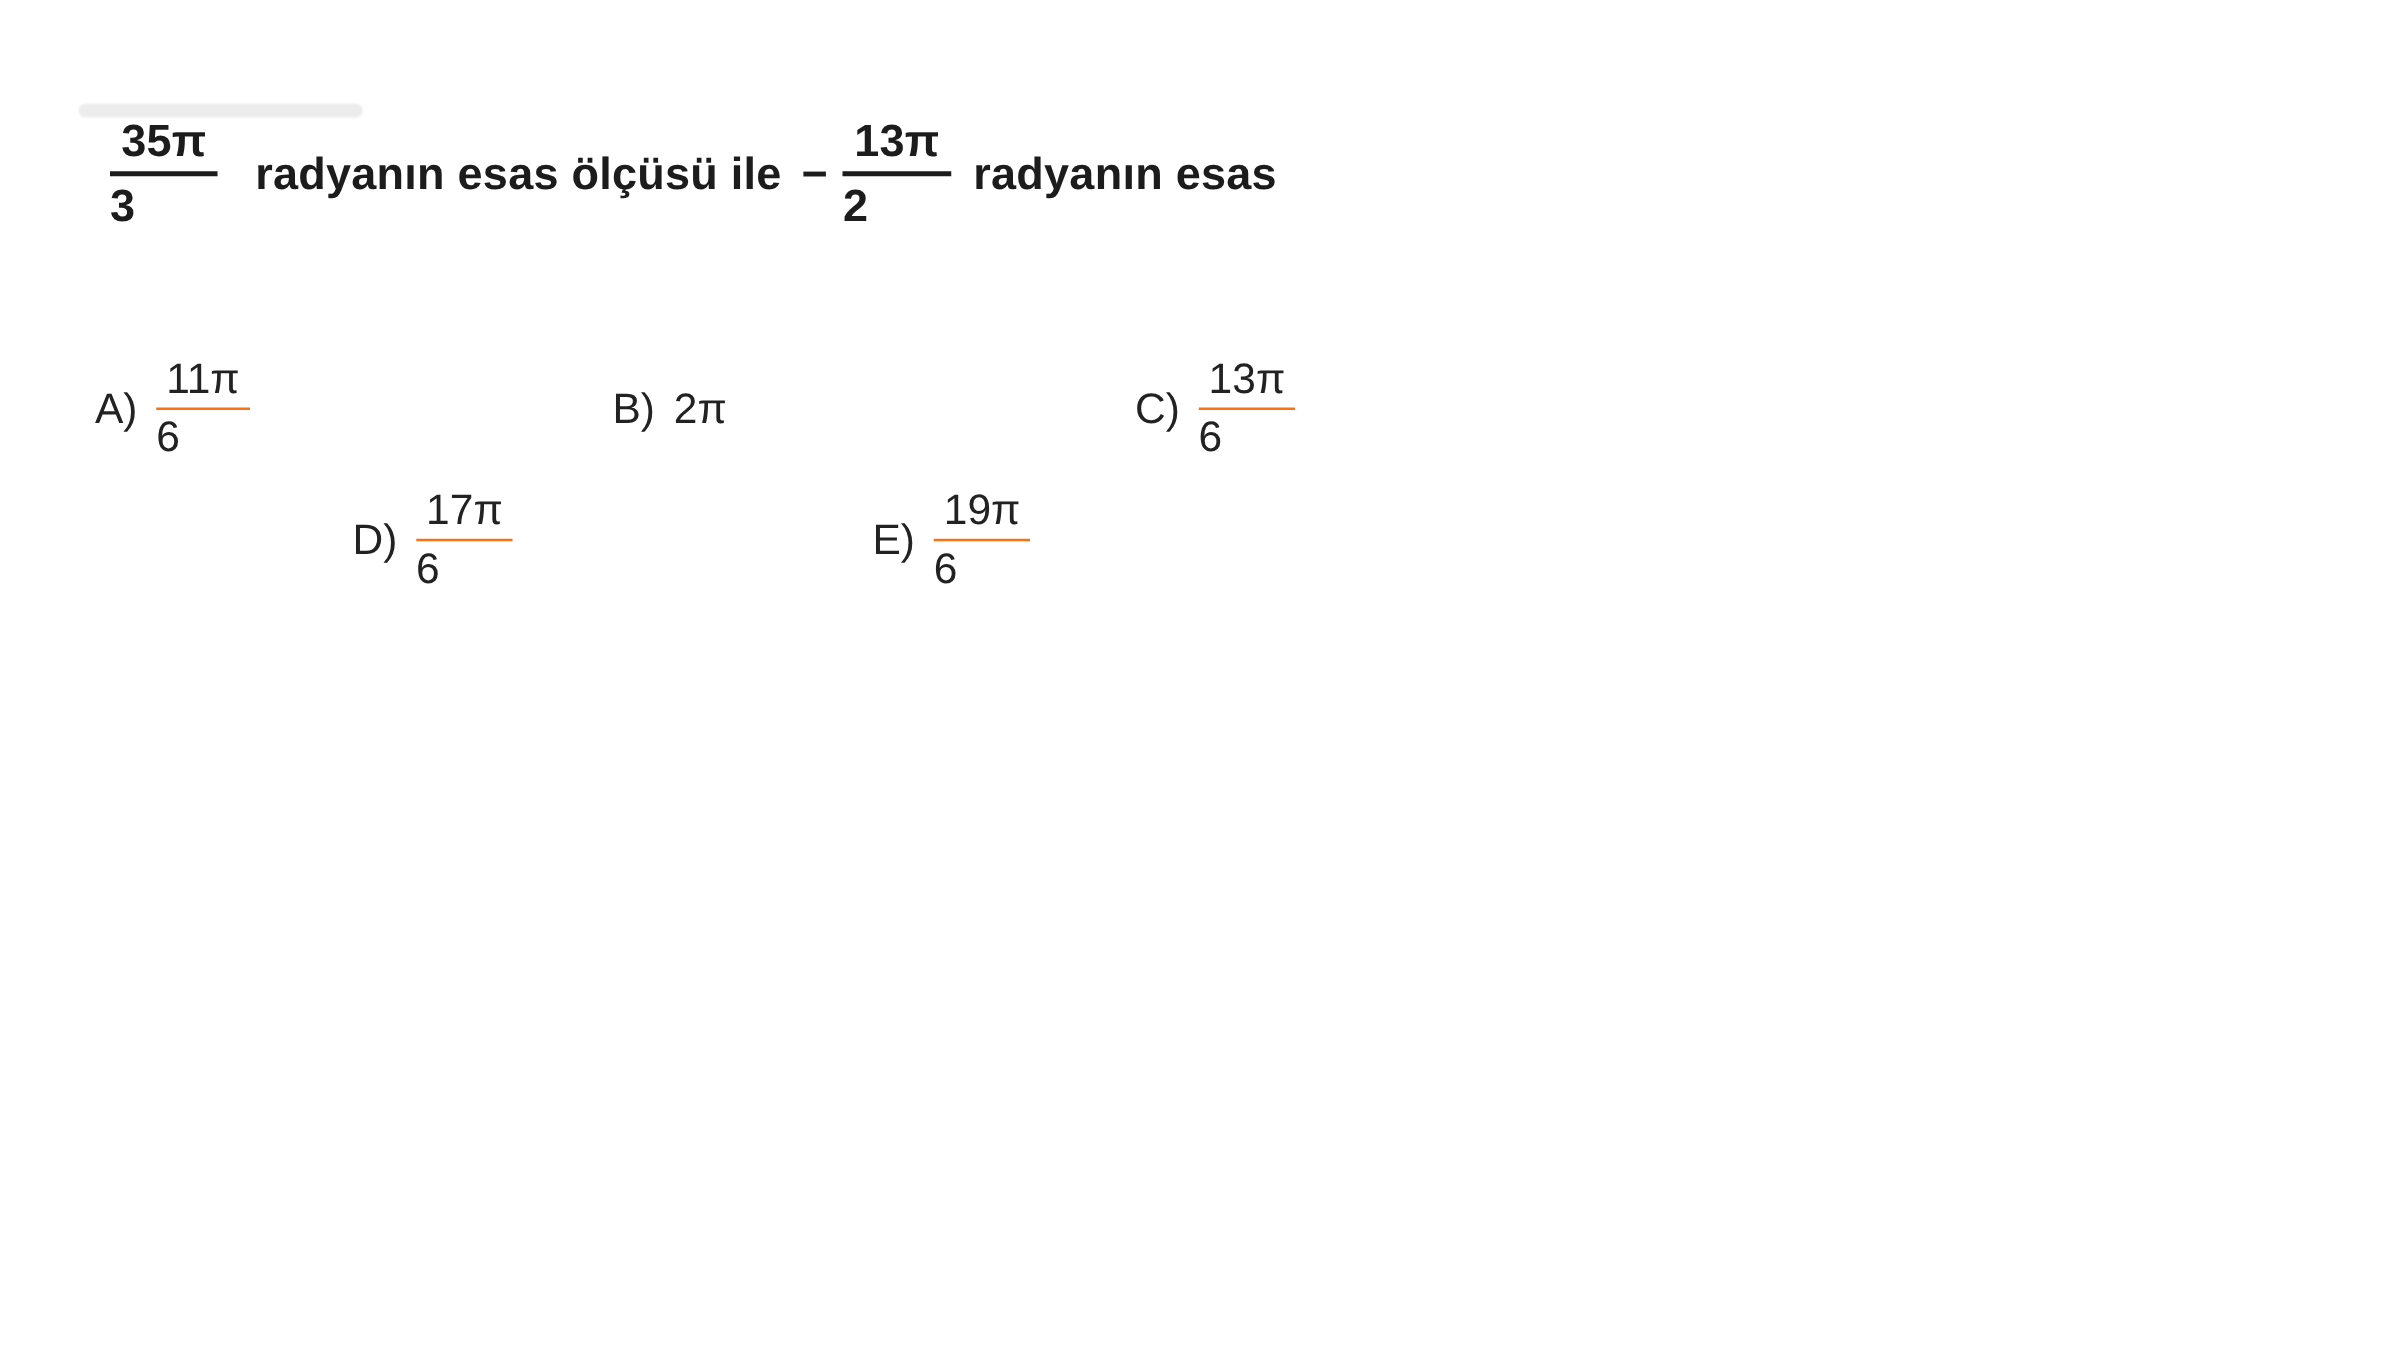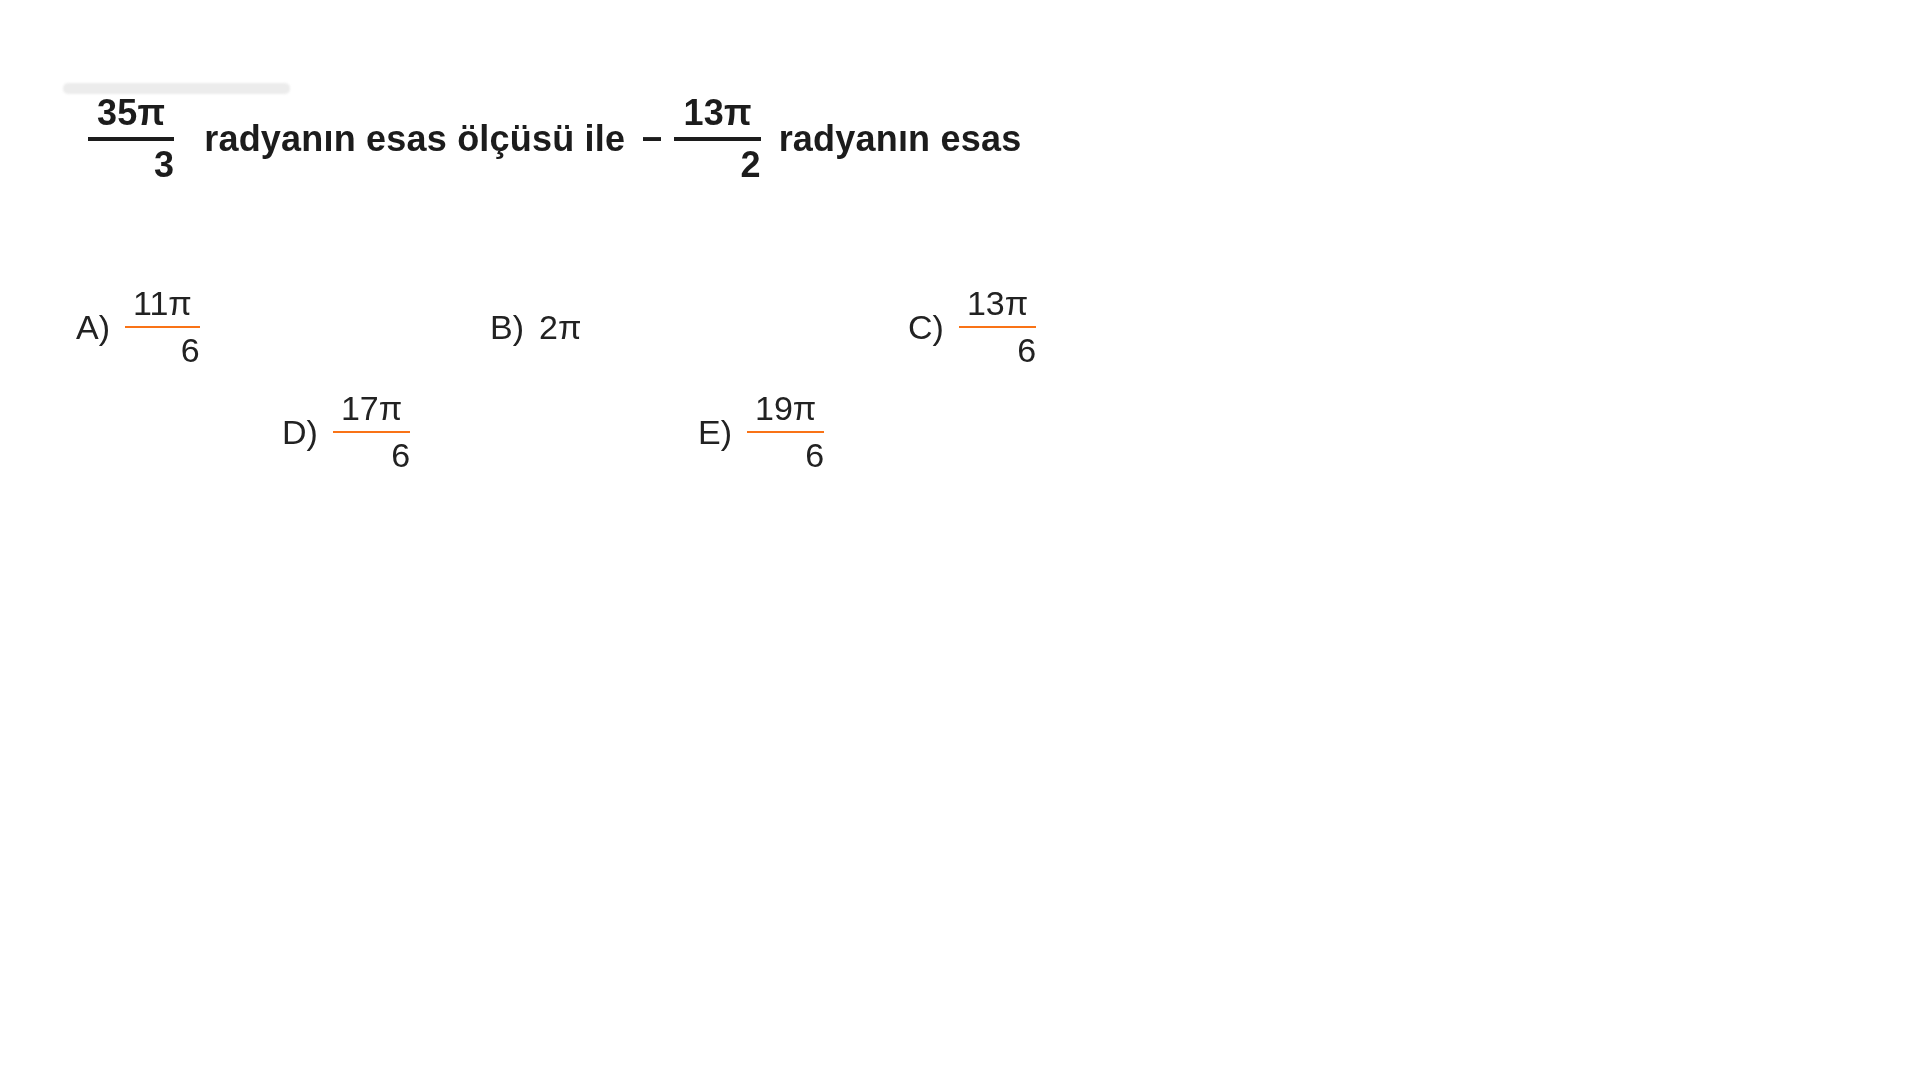--- a/index.html
+++ b/index.html
@@ -20,21 +20,21 @@
     filter: blur(1px);
   }
 
   
   .line1 {
     position: absolute; left: 88px; top: 92px;
     display: flex; align-items: center;
     font-weight: 700; font-size: 36px; letter-spacing: 0.2px;
   }
   .frac {
-    display: inline-flex; flex-direction: column; align-items: flex-end;
+    display: inline-flex; flex-direction: column; align-items: flex-start;
     line-height: 1.18;
   }
   .frac .num { padding: 0 9px 3px; border-bottom: 4px solid #1c1c1c; }
   .frac .den { padding-top: 3px; }
   .q-text1 { margin-left: 30px; }
   .minus   { margin-left: 16px; font-weight: 700; }
   .frac2   { margin-left: 12px; }
   .q-text2 { margin-left: 18px; }
 
   

